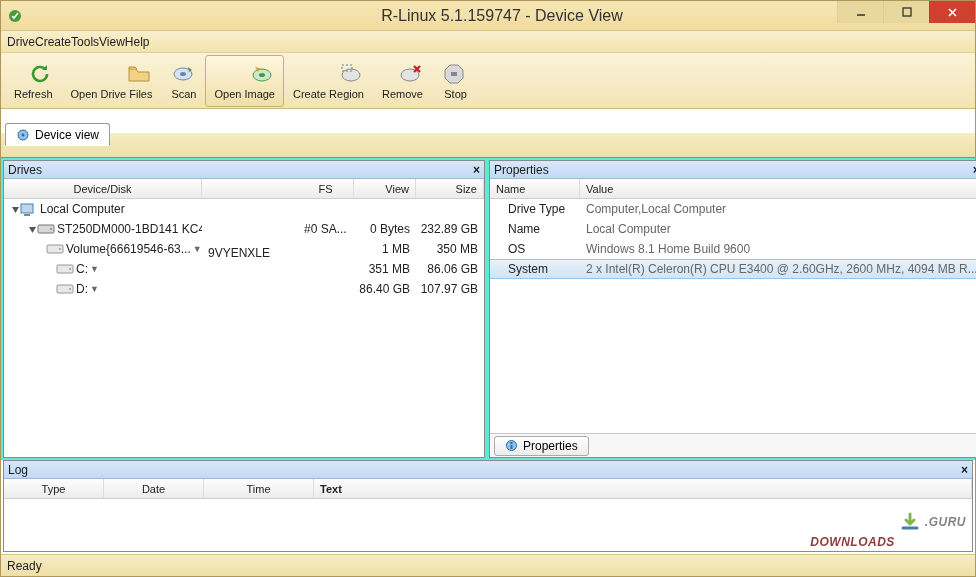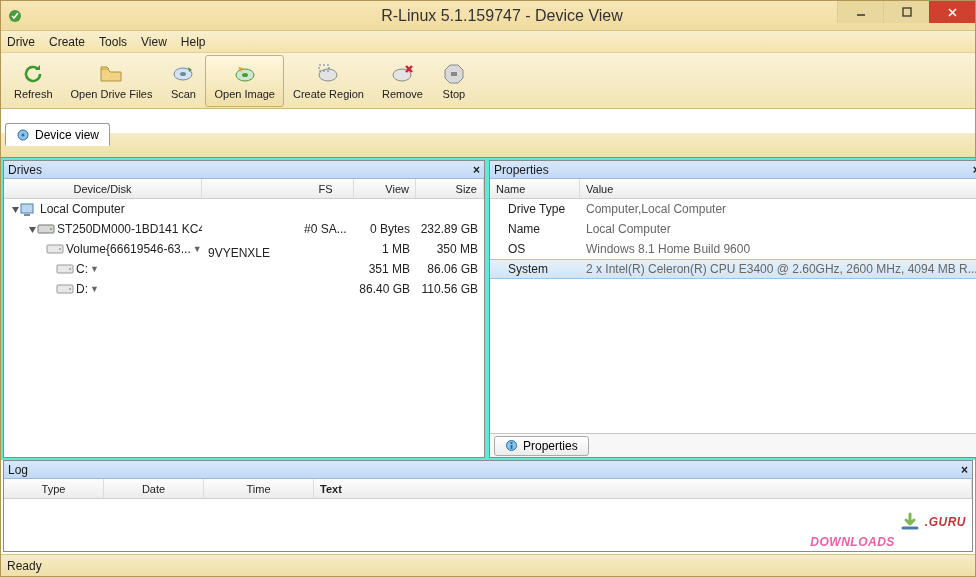--- a/index.html
+++ b/index.html
@@ -11,26 +11,26 @@
 .titlebar { height: 30px; background: linear-gradient(#f7e6b5,#f1dca0); display: flex; align-items: center; position: relative; border-bottom: 1px solid #d6c38a; }
 .titlebar .app-icon { width: 16px; height: 16px; margin: 0 6px; }
 .titlebar .title { flex: 1; text-align: center; color: #333; font-size: 16px; }
 .win-controls { display: flex; height: 22px; position: absolute; right: 0; top: 0; }
 .win-btn { width: 46px; height: 22px; display: flex; align-items: center; justify-content: center; color: #333; border-left: 1px solid rgba(0,0,0,0.05); }
 .win-btn.close { background: #d0402e; color: #fff; }
 .win-btn.min { background: #e9d89e; }
 .win-btn.max { background: #e9d89e; }
 
 
-.menubar { height: 22px; background: linear-gradient(#f9efce,#f3e3ac); display: flex; align-items: center; padding: 0 6px; gap: 14px; border-bottom: 1px solid #e0d0a0; }
+.menubar { height: 22px; background: linear-gradient(#f9efce,#f3e3ac); display: flex; align-items: center; padding: 0 6px; border-bottom: 1px solid #e0d0a0; }
 .menubar span { color: #222; cursor: default; }
 
 
 .toolbar { height: 56px; background: linear-gradient(#fbf3d8,#f2e4b5); display: flex; align-items: center; padding: 2px 4px; border-bottom: 1px solid #cbb97f; gap: 0; }
-.tool { display: flex; flex-direction: column; align-items: center; justify-content: center; padding: 2px 8px; height: 52px; color: #222; border: 1px solid transparent; border-radius: 3px; }
+.tool { display: flex; flex-direction: column; align-items: flex-end; justify-content: center; padding: 2px 8px; height: 52px; color: #222; border: 1px solid transparent; border-radius: 3px; }
 .tool.active { border: 1px solid #c7b26c; background: linear-gradient(#fff7df,#efdfa8); }
 .tool .ico { width: 26px; height: 26px; display: flex; align-items: center; justify-content: center; }
 .tool .lbl { font-size: 11px; margin-top: 1px; white-space: nowrap; }
 
 
 .tabrow { height: 19px; background: linear-gradient(#f6ecc4,#efe0a9); display: flex; align-items: flex-end; padding: 12px 4px; border-bottom: 1px solid #8a8a8a; margin-top: 24px; }
 .tab { height: 23px; background: #fff; border: 1px solid #9a9a9a; border-bottom: 1px solid #fff; border-radius: 3px 3px 0 0; padding: 2px 10px; display: flex; align-items: center; gap: 5px; position: relative; top: 1px; }
 .tab .ico { width: 14px; height: 14px; }
 
 
@@ -83,22 +83,22 @@
 .p-val  { flex: 1; }
 
 
 .l-type { width: 100px; }
 .l-date { width: 100px; }
 .l-time { width: 110px; }
 .l-text { flex: 1; text-align: center; font-weight: bold; }
 
 
 .watermark { position: absolute; right: 10px; bottom: 28px; font-weight: 700; font-size: 22px; color: #3a7ab5; opacity: 0.88; letter-spacing: 0.5px; display: flex; align-items: center; gap: 4px; font-style: italic; }
-.watermark .dl { color: #ec4899; margin-top: 40px; }
-.watermark .guru { color: #b91c1c; font-style: italic; }
+.watermark .dl { color: #7f1d1d; margin-top: 40px; }
+.watermark .guru { color: #737373; font-style: italic; }
 
 svg { display: block; }
 </style>
 </head>
 <body>
 
 <div class="window">
 
   <div class="titlebar">
     <span class="app-icon">
@@ -314,21 +314,21 @@
                   <rect x="1" y="2" width="16" height="8" rx="1" fill="#e8e8e8" stroke="#999"></rect>
                   <circle cx="14" cy="6" r="1" fill="#999"></circle>
                 </svg>
               </span>
               <span>D:</span>
               <span class="drop">▼</span>
             </div>
             <div class="cell c-lbl"></div>
             <div class="cell c-fs"></div>
             <div class="cell c-st right">86.40 GB</div>
-            <div class="cell c-sz right">110.56 GB</div>
+            <div class="cell c-sz right">107.97 GB</div>
           </div>
         </div>
     </div>
 
     <div class="panel panel-right">
       <div class="panel-title">
         <span>Properties</span>
         <span class="x">×</span>
       </div>
       <div class="col-header">

